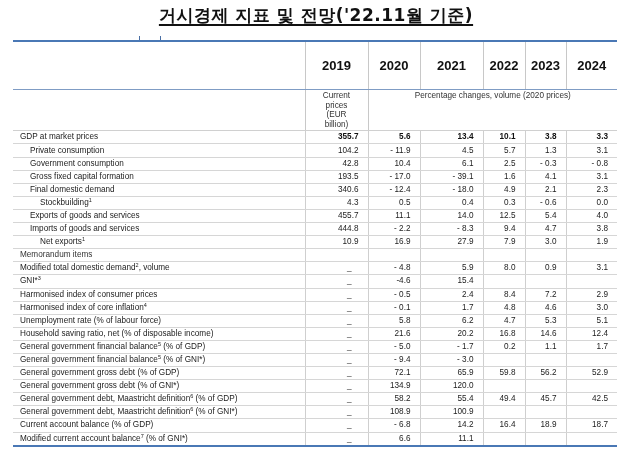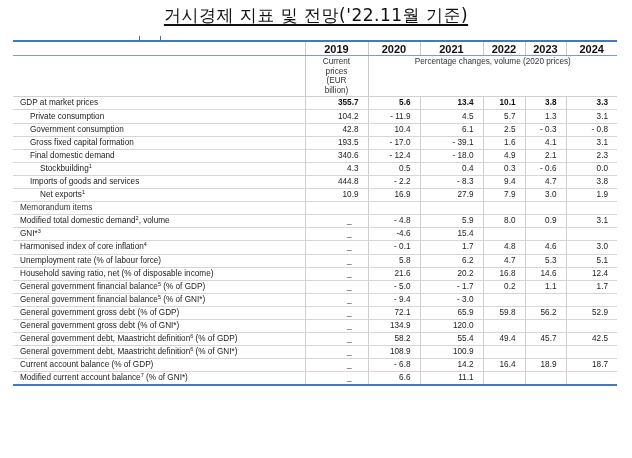--- a/index.html
+++ b/index.html
@@ -1,33 +1,33 @@
 <!DOCTYPE html>
 <html><head>
 <meta charset="utf-8">
 <style>
   html, body { margin: 0; padding: 0; background: #ffffff; }
   body { width: 632px; height: 458px; position: relative; overflow: hidden;
          font-family: "Liberation Sans", "DejaVu Sans", sans-serif; color: #222; }
   .title { position: absolute; left: 0; top: 4px; width: 632px; text-align: center;
-           font-family: "DejaVu Sans", sans-serif; font-weight: normal; font-size: 17px;
+           font-family: "DejaVu Sans", sans-serif; font-weight: bold; font-size: 17px;
            letter-spacing: 0.5px; color: #111; }
   .title span { text-decoration: underline; text-underline-offset: 3px; text-decoration-thickness: 1.5px; }
   .tick { position: absolute; top: 36px; width: 1px; height: 5px; background: #4a6fa5; }
   table { position: absolute; left: 13px; top: 40px; width: 604px; border-collapse: collapse;
           table-layout: fixed; font-size: 8.2px; }
   col.c-label { width: 292px; }
   col.c19 { width: 63px; }
   col.c20 { width: 52px; }
   col.c21 { width: 63px; }
   col.c22 { width: 42px; }
   col.c23 { width: 41px; }
   col.c24 { width: 51px; }
   thead tr.years th { border-top: 2px solid #4a78b5; border-bottom: 1.5px solid #7f9cc4;
-          font-weight: bold; font-size: 11px; height: 13px; padding: 0 5px; text-align: center; color: #111; }
+          font-weight: bold; font-size: 13px; height: 13px; padding: 16px 5px; text-align: center; color: #111; }
   thead tr.years th + th { border-left: 1.5px solid #c8c8c8; }
   thead tr.sub td { height: 38px; vertical-align: top; text-align: center; color: #333;
           font-size: 8.2px; line-height: 9.6px; padding-top: 1px; border-bottom: 1.5px solid #d0d0d0; }
   thead tr.sub td.lbl { border-right: 1.5px solid #c8c8c8; }
   thead tr.sub td.cur { border-right: 1.5px solid #c8c8c8; margin-top: 28px; }
   tbody td { height: 12.1px; border-bottom: 1.5px solid #d6d6d6; padding: 0 5px;
              white-space: nowrap; overflow: hidden; line-height: 12px; }
   tbody td.num { text-align: right; padding-right: 9px; border-left: 1.5px solid #cfcfcf; }
   tbody td.num.dash { text-align: right; padding-right: 16px; color: #444; }
   tbody td.lbl { text-align: left; padding-left: 7px; color: #222; }
@@ -125,20 +125,29 @@
       <tr>
         <td class="lbl i2"><span>Stockbuilding</span><sup>1</sup><span></span></td>
         <td class="num">4.3</td>
         <td class="num">0.5</td>
         <td class="num">0.4</td>
         <td class="num">0.3</td>
         <td class="num">- 0.6</td>
         <td class="num">0.0</td>
       </tr>
       <tr>
+        <td class="lbl i1"><span>Exports of goods and services</span><sup></sup><span></span></td>
+        <td class="num">455.7</td>
+        <td class="num">11.1</td>
+        <td class="num">14.0</td>
+        <td class="num">12.5</td>
+        <td class="num">5.4</td>
+        <td class="num">4.0</td>
+      </tr>
+      <tr>
         <td class="lbl i1"><span>Imports of goods and services</span><sup></sup><span></span></td>
         <td class="num">444.8</td>
         <td class="num">- 2.2</td>
         <td class="num">- 8.3</td>
         <td class="num">9.4</td>
         <td class="num">4.7</td>
         <td class="num">3.8</td>
       </tr>
       <tr>
         <td class="lbl i2"><span>Net exports</span><sup>1</sup><span></span></td>
@@ -170,20 +179,29 @@
       <tr>
         <td class="lbl"><span>GNI*</span><sup>3</sup><span></span></td>
         <td class="num dash">_</td>
         <td class="num">-4.6</td>
         <td class="num">15.4</td>
         <td class="num"></td>
         <td class="num"></td>
         <td class="num"></td>
       </tr>
       <tr>
+        <td class="lbl"><span>Harmonised index of consumer prices</span><sup></sup><span></span></td>
+        <td class="num dash">_</td>
+        <td class="num">- 0.5</td>
+        <td class="num">2.4</td>
+        <td class="num">8.4</td>
+        <td class="num">7.2</td>
+        <td class="num">2.9</td>
+      </tr>
+      <tr>
         <td class="lbl"><span>Harmonised index of core inflation</span><sup>4</sup><span></span></td>
         <td class="num dash">_</td>
         <td class="num">- 0.1</td>
         <td class="num">1.7</td>
         <td class="num">4.8</td>
         <td class="num">4.6</td>
         <td class="num">3.0</td>
       </tr>
       <tr>
         <td class="lbl"><span>Unemployment rate (% of labour force)</span><sup></sup><span></span></td>

